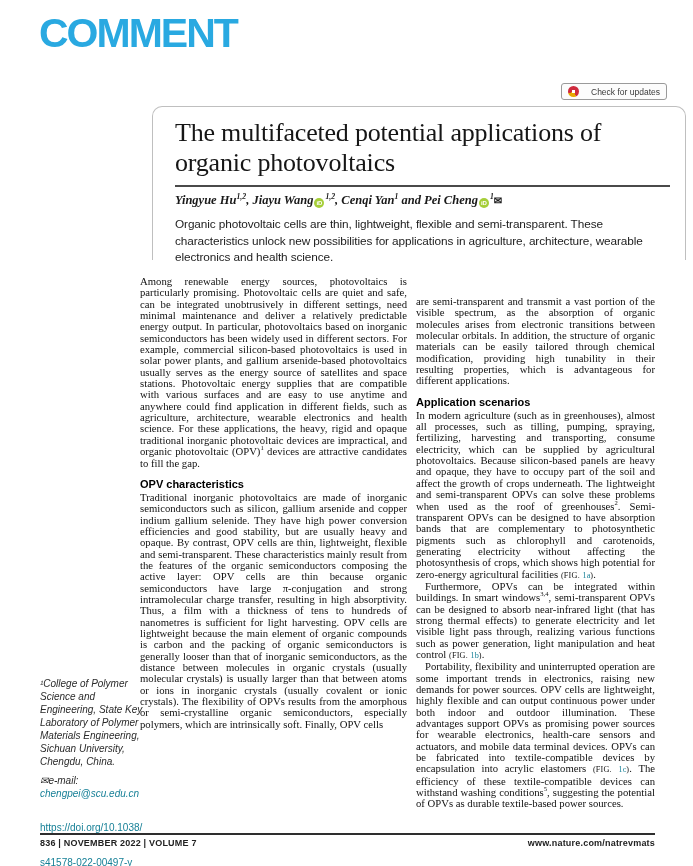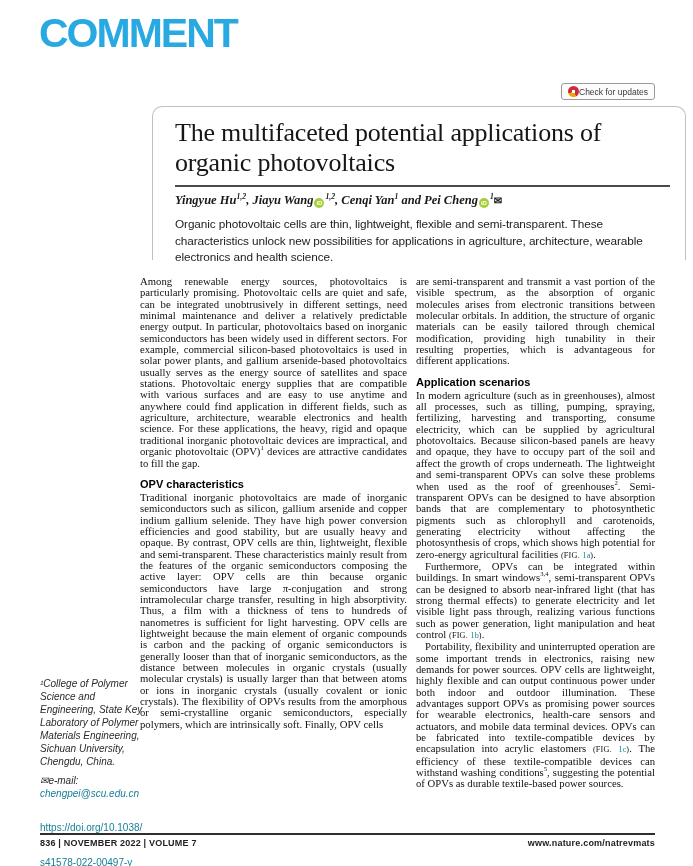--- a/index.html
+++ b/index.html
@@ -14,21 +14,21 @@
 
   .kicker {
     position:absolute; left:39px; top:10px;
     font-family:"Liberation Sans", sans-serif;
     font-weight:bold; font-size:41px; letter-spacing:-2px;
     color:#29A9E1;
   }
 
   .badge {
     position:absolute; left:561px; top:83px;
-    display:flex; align-items:center; gap:0;
+    display:flex; align-items:center; gap:12px;
     border:1px solid #9a9a9a; border-radius:3px;
     background:#fcfcfc; padding:2px 6px;
     font-family:"Liberation Sans", sans-serif;
     font-size:8.5px; color:#3a3a3a;
     cursor:pointer;
     text-align:center;
   }
   .crossmark-icon {
     width:11px; height:11px; border-radius:50%;
     background:
@@ -57,21 +57,21 @@
     margin-top:8px;
     font-family:"Liberation Sans", sans-serif;
     font-size:11.8px; line-height:1.4; letter-spacing:-0.1px; color:#1c1c1c;
   }
 
   .columns {
     position:absolute; left:140px; top:276px; width:515px;
     display:flex; gap:9px;
   }
   .col-left  { width:267px; }
-  .col-right { width:239px; }
+  .col-right { width:239px;margin-top:20px; }
   .columns p {
     margin:0; font-size:10.7px; line-height:11.35px;
     text-align:justify; color:#101010;
   }
   .columns p.indent { text-indent:9px; }
   .section-heading {
     font-family:"Liberation Sans", sans-serif;
     font-weight:bold; font-size:11px; color:#000;
     margin:9px 0 2px 0;
   }

